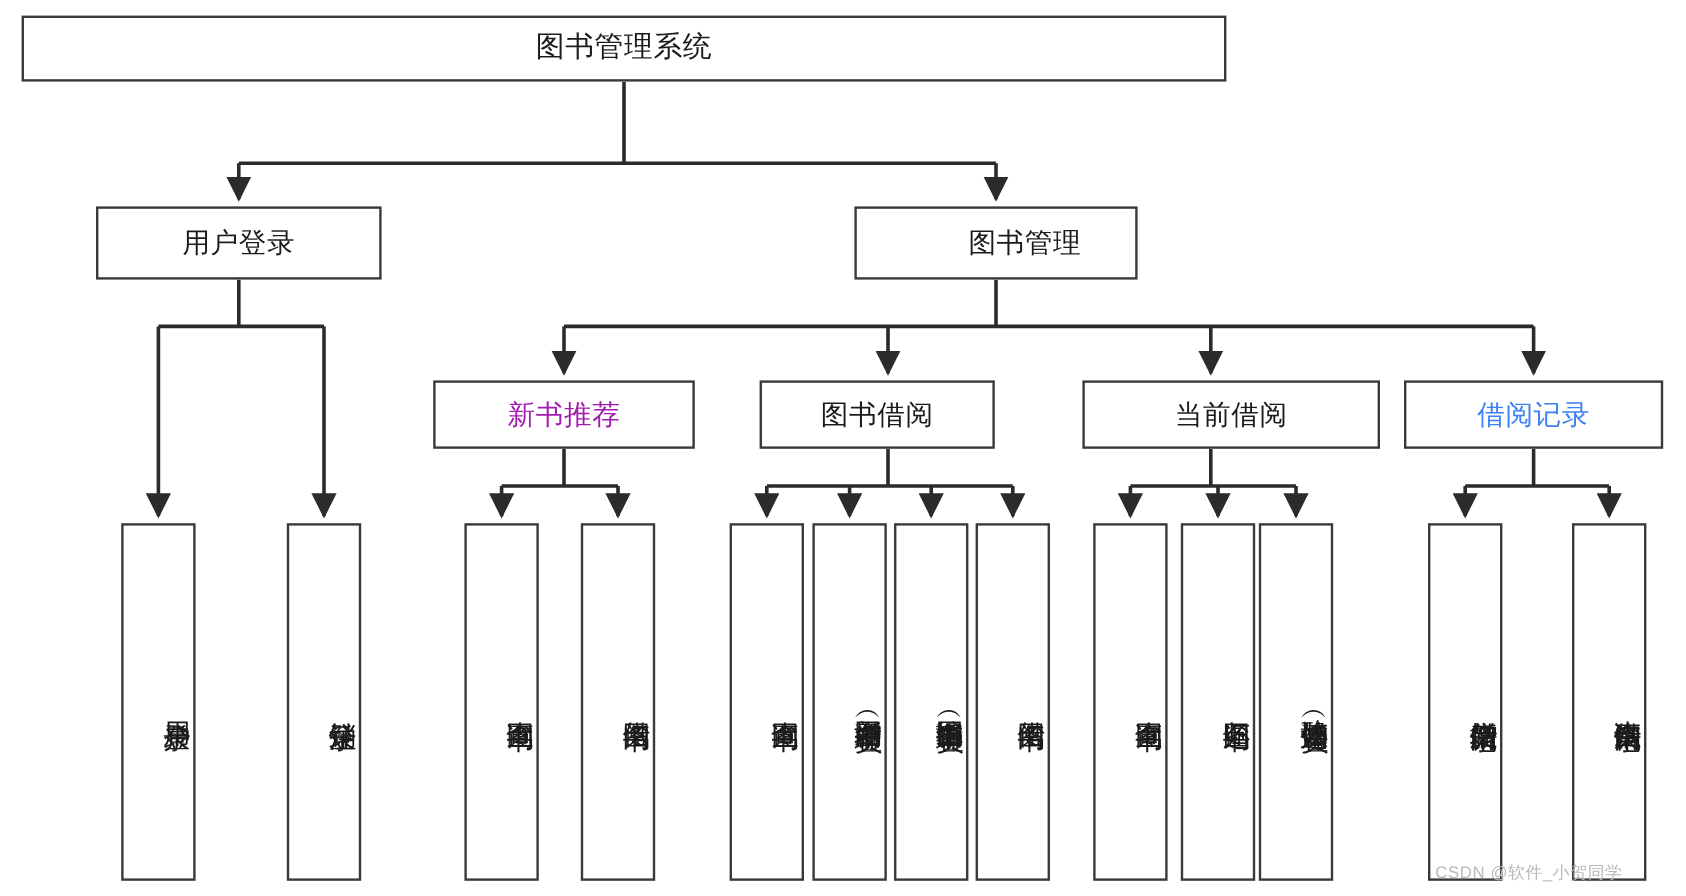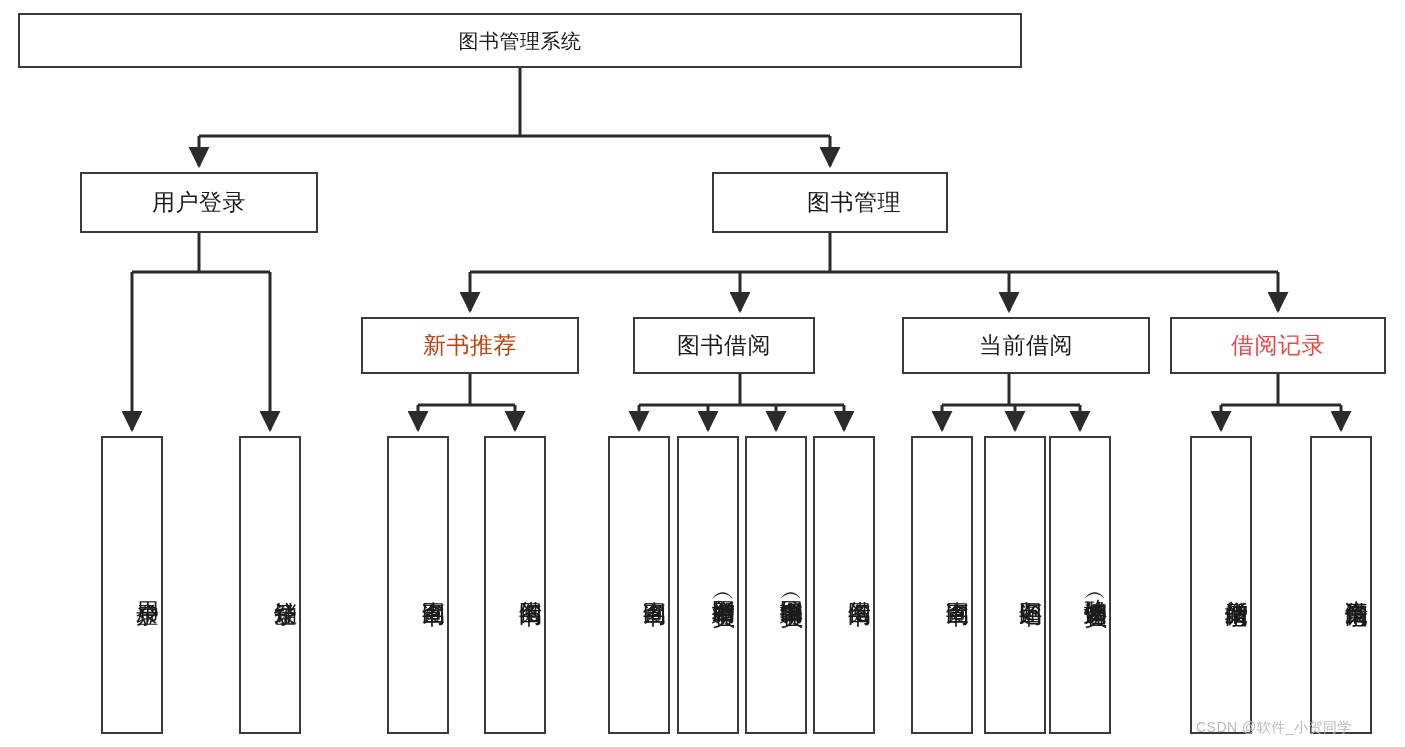--- a/index.html
+++ b/index.html
@@ -49,21 +49,21 @@
     padding: 6px 0;
     align-items: flex-start;
     justify-content: center;
   }
   .node.vertical > .vlabel {
     writing-mode: vertical-rl;
     text-orientation: upright;
     white-space: nowrap;
   }
   .node.root {
-    font-size: 20px;
+    font-size: 24px;
   }
   .watermark {
     position: absolute;
     font-size: 14px;
     color: #b9b9b9;
     white-space: nowrap;
     letter-spacing: 0.5px;
   }
 </style>
 </head>
@@ -125,30 +125,30 @@
     <span>图书管理系统</span>
   </div>
 
   <div class="node horizontal" style="left: 80px; top: 172px; width: 238px; height: 61px; border-color: rgb(58, 58, 58); color: rgb(27, 27, 27);">
     <span>用户登录</span>
   </div>
   <div class="node horizontal" style="left: 712px; top: 172px; width: 236px; height: 61px; border-color: rgb(58, 58, 58); color: rgb(27, 27, 27); padding-left: 48px;">
     <span>图书管理</span>
   </div>
 
-  <div class="node horizontal" style="left: 361px; top: 317px; width: 218px; height: 57px; border-color: rgb(58, 58, 58); color: #c2410c;">
+  <div class="node horizontal" style="left: 361px; top: 317px; width: 218px; height: 57px; border-color: rgb(58, 58, 58); color: #a21caf;">
     <span>新书推荐</span>
   </div>
-  <div class="node horizontal" style="left: 633px; top: 317px; width: 182px; height: 57px; border-color: rgb(58, 58, 58); color: rgb(27, 27, 27);">
+  <div class="node horizontal" style="left: 633px; top: 317px; width: 196px; height: 57px; border-color: rgb(58, 58, 58); color: rgb(27, 27, 27);">
     <span>图书借阅</span>
   </div>
   <div class="node horizontal" style="left: 902px; top: 317px; width: 248px; height: 57px; border-color: rgb(58, 58, 58); color: rgb(27, 27, 27);">
     <span>当前借阅</span>
   </div>
-  <div class="node horizontal" style="left: 1170px; top: 317px; width: 216px; height: 57px; border-color: rgb(58, 58, 58); color: #ef4444;">
+  <div class="node horizontal" style="left: 1170px; top: 317px; width: 216px; height: 57px; border-color: rgb(58, 58, 58); color: #3b82f6;">
     <span>借阅记录</span>
   </div>
 
   <div class="node vertical" style="left: 101px; top: 436px; width: 62px; height: 298px; border-color: rgb(58, 58, 58); color: rgb(27, 27, 27);">
     <span class="vlabel">用户登录</span>
   </div>
   <div class="node vertical" style="left: 239px; top: 436px; width: 62px; height: 298px; border-color: rgb(58, 58, 58); color: rgb(27, 27, 27);">
     <span class="vlabel">注销登录</span>
   </div>
   <div class="node vertical" style="left: 387px; top: 436px; width: 62px; height: 298px; border-color: rgb(58, 58, 58); color: rgb(27, 27, 27);">

